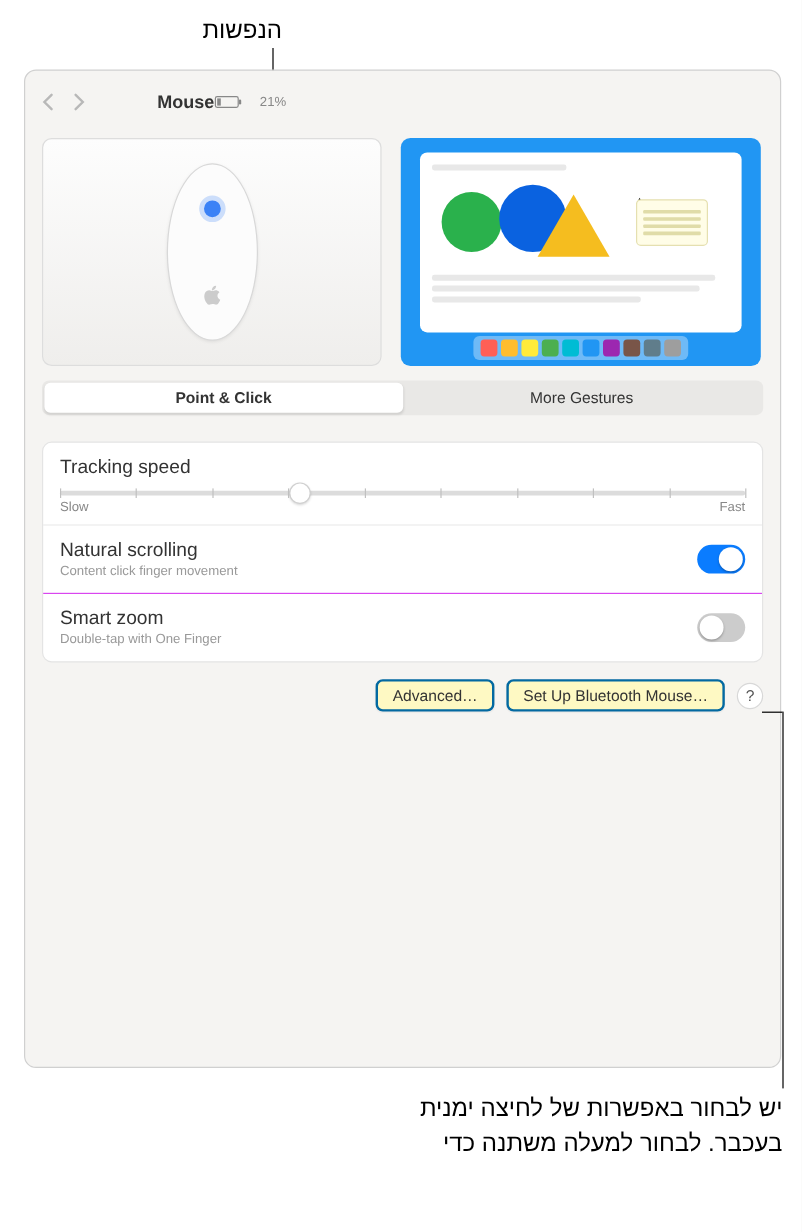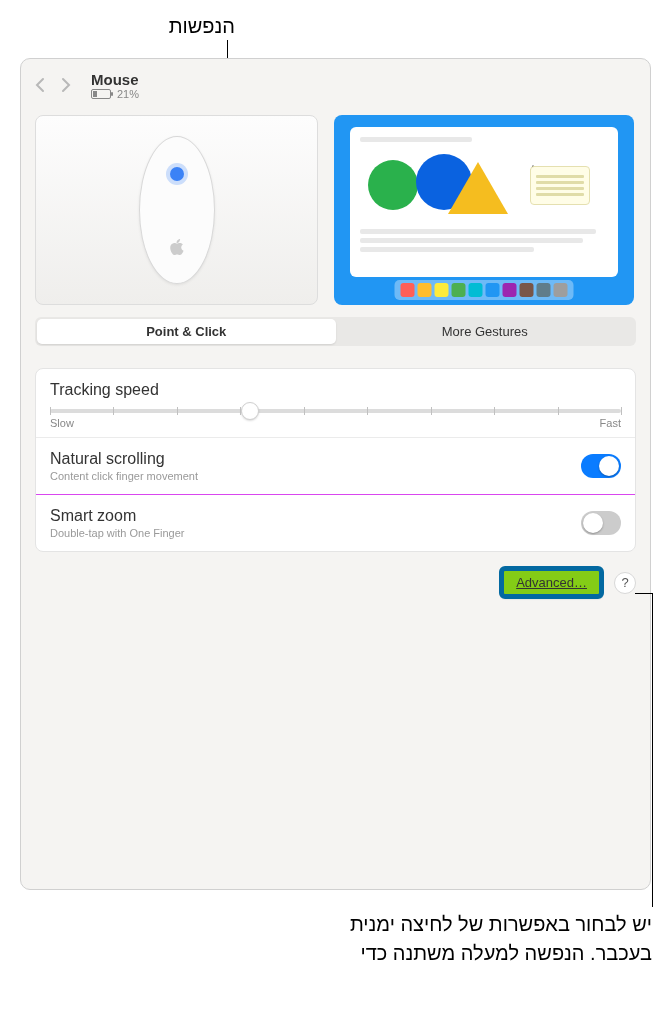--- a/index.html
+++ b/index.html
@@ -45,23 +45,23 @@
       align-items: center;
       padding: 10px 14px;
       height: 52px;
     }
     .nav-arrows {
       display: flex;
       gap: 16px;
       margin-right: 20px;
     }
     .nav-arrow { color: #b8b8b8; cursor: default; display:flex; align-items:center; }
-    .header-title { display: flex; flex-direction: column; }
+    .header-title { display: flex; flex-direction: row; margin-left: 40px; }
     .title-main { font-size: 15px; font-weight: 700; color: #333; }
-    .title-sub { font-size: 11px; color: #888; display: flex; align-items: center; gap: 6px; }
+    .title-sub { font-size: 11px; color: #888; display: flex; align-items: center; gap: 18px; }
     .battery-icon { width: 20px; height: 10px; border: 1px solid #888; border-radius: 2px; position: relative; display: inline-block; }
     .battery-icon::after { content: ''; position: absolute; right: -3px; top: 2px; width: 2px; height: 4px; background: #888; border-radius: 1px; }
     .battery-fill { position: absolute; left: 1px; top: 1px; width: 21%; height: calc(100% - 2px); background: #888; }
 
     .preview-row {
       display: flex;
       gap: 16px;
       padding: 4px 14px 12px;
     }
     .mouse-preview {
@@ -224,29 +224,28 @@
     .dropdown-chevrons { color: #888; display: flex; flex-direction: column; line-height: 5px; font-size: 8px; }
     
     .bottom-buttons {
       display: flex;
       justify-content: flex-end;
       gap: 10px;
       padding: 14px;
       align-items: center;
     }
     .btn {
-      background: #84cc16;
-      border: 5px solid #0369a1;
+      background: #fef9c3;
+      border: 2px solid #0369a1;
       border-radius: 6px;
       padding: 4px 12px;
       font-size: 13px;
       color: #333;
       cursor: default;
       box-shadow: 0 1px 1px rgba(0,0,0,0.04);
-      text-decoration: underline;
     }
     .help-btn {
       width: 22px;
       height: 22px;
       border: 1px solid #d8d8d8;
       border-radius: 11px;
       background: #fff;
       display: flex;
       align-items: center;
       justify-content: center;
@@ -409,23 +408,24 @@
         <div class="toggle off">
             <div class="toggle-knob"></div>
           </div>
       </div>
     </div>
 
   </div>
 
   <div class="bottom-buttons">
     <button class="btn">Advanced…</button>
+    <button class="btn">Set Up Bluetooth Mouse…</button>
     <div class="help-btn">?</div>
   </div>
 
 </div>
 
 <div class="callout-line-right"></div>
 <div class="callout-line-right-v"></div>
 <div class="callout-bottom">
   <div>יש לבחור באפשרות של לחיצה ימנית</div>
-  <div>בעכבר. הנפשה למעלה משתנה כדי</div>
+  <div>בעכבר. לבחור למעלה משתנה כדי</div>
 </div>
 
 </body></html>

